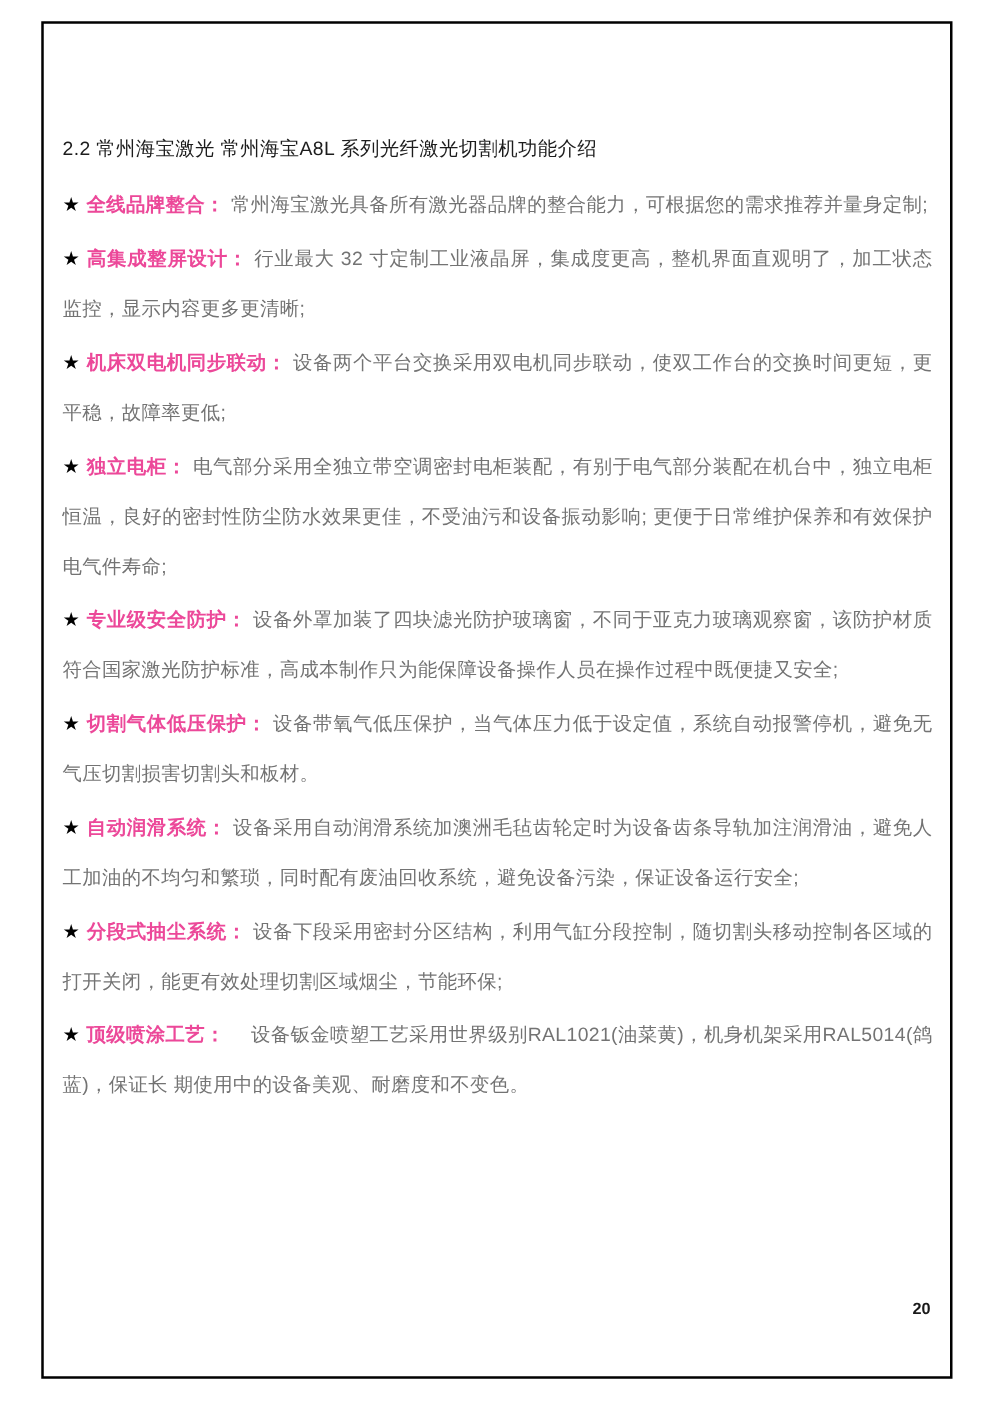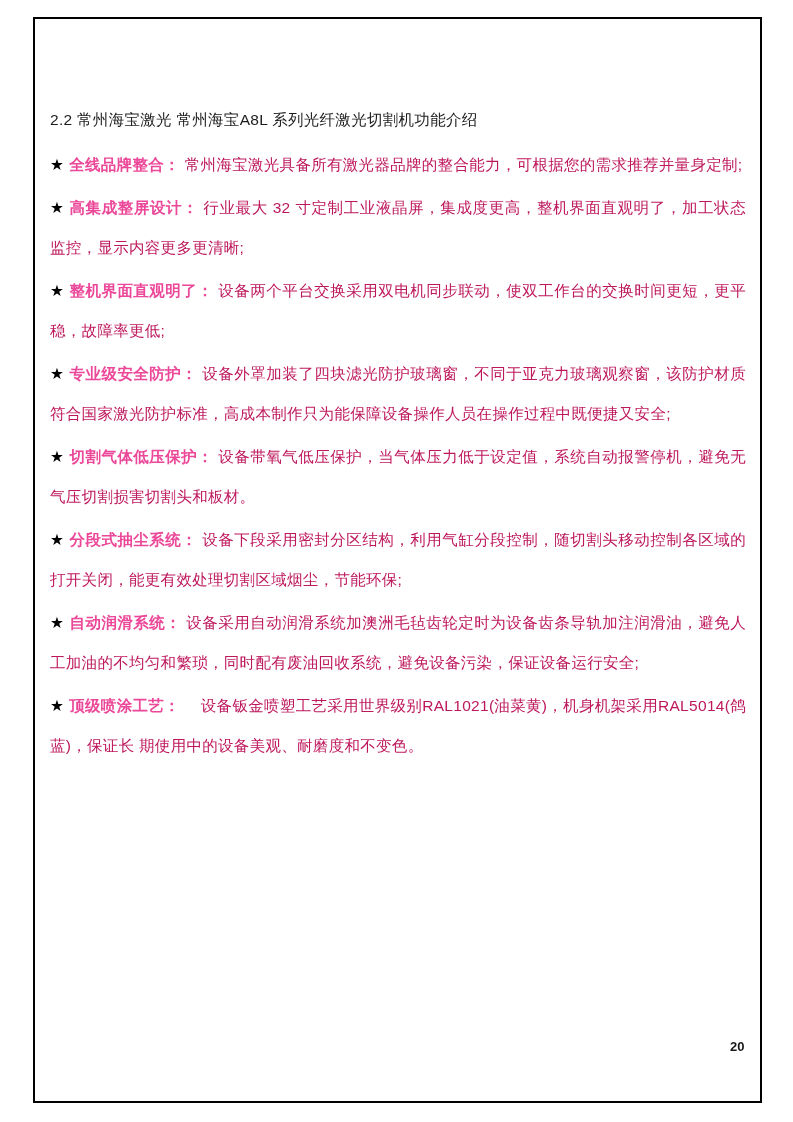--- a/index.html
+++ b/index.html
@@ -50,21 +50,21 @@
   .star {
     color: #000000;
     margin-right: 5px;
   }
   .ftitle {
     font-weight: bold;
     color: #ec4899;
     margin-right: 5px;
   }
   .fbody {
-    color: #be185d;
+    color: #737373;
   }
   .page-number {
     position: absolute;
     left: 730px;
     top: 1039px;
     font-size: 13px;
     font-weight: bold;
     color: #1a1a1a;
     text-align: right;
   }
@@ -80,39 +80,42 @@
 
     <p class="feature">
       <span class="star">★</span><span class="ftitle">全线品牌整合：</span><span class="fbody">常州海宝激光具备所有激光器品牌的整合能力，可根据您的需求推荐并量身定制;</span>
     </p>
 
     <p class="feature">
       <span class="star">★</span><span class="ftitle">高集成整屏设计：</span><span class="fbody">行业最大 32 寸定制工业液晶屏，集成度更高，整机界面直观明了，加工状态监控，显示内容更多更清晰;</span>
     </p>
 
     <p class="feature">
-      <span class="star">★</span><span class="ftitle">整机界面直观明了：</span><span class="fbody">设备两个平台交换采用双电机同步联动，使双工作台的交换时间更短，更平稳，故障率更低;</span>
+      <span class="star">★</span><span class="ftitle">机床双电机同步联动：</span><span class="fbody">设备两个平台交换采用双电机同步联动，使双工作台的交换时间更短，更平稳，故障率更低;</span>
     </p>
 
+    <p class="feature">
+      <span class="star">★</span><span class="ftitle">独立电柜：</span><span class="fbody">电气部分采用全独立带空调密封电柜装配，有别于电气部分装配在机台中，独立电柜恒温，良好的密封性防尘防水效果更佳，不受油污和设备振动影响; 更便于日常维护保养和有效保护电气件寿命;</span>
+    </p>
 
     <p class="feature">
       <span class="star">★</span><span class="ftitle">专业级安全防护：</span><span class="fbody">设备外罩加装了四块滤光防护玻璃窗，不同于亚克力玻璃观察窗，该防护材质符合国家激光防护标准，高成本制作只为能保障设备操作人员在操作过程中既便捷又安全;</span>
     </p>
 
 
     <p class="feature">
       <span class="star">★</span><span class="ftitle">切割气体低压保护：</span><span class="fbody">设备带氧气低压保护，当气体压力低于设定值，系统自动报警停机，避免无气压切割损害切割头和板材。</span>
     </p>
 
     <p class="feature">
-      <span class="star">★</span><span class="ftitle">分段式抽尘系统：</span><span class="fbody">设备下段采用密封分区结构，利用气缸分段控制，随切割头移动控制各区域的打开关闭，能更有效处理切割区域烟尘，节能环保;</span>
+      <span class="star">★</span><span class="ftitle">自动润滑系统：</span><span class="fbody">设备采用自动润滑系统加澳洲毛毡齿轮定时为设备齿条导轨加注润滑油，避免人工加油的不均匀和繁琐，同时配有废油回收系统，避免设备污染，保证设备运行安全;</span>
     </p>
 
     <p class="feature">
-      <span class="star">★</span><span class="ftitle">自动润滑系统：</span><span class="fbody">设备采用自动润滑系统加澳洲毛毡齿轮定时为设备齿条导轨加注润滑油，避免人工加油的不均匀和繁琐，同时配有废油回收系统，避免设备污染，保证设备运行安全;</span>
+      <span class="star">★</span><span class="ftitle">分段式抽尘系统：</span><span class="fbody">设备下段采用密封分区结构，利用气缸分段控制，随切割头移动控制各区域的打开关闭，能更有效处理切割区域烟尘，节能环保;</span>
     </p>
 
     <p class="feature">
       <span class="star">★</span><span class="ftitle">顶级喷涂工艺：</span><span class="fbody">　设备钣金喷塑工艺采用世界级别RAL1021(油菜黄)，机身机架采用RAL5014(鸽蓝)，保证长 期使用中的设备美观、耐磨度和不变色。</span>
     </p>
   </div>
 
   <div class="page-number">20</div>
 </div>
 

